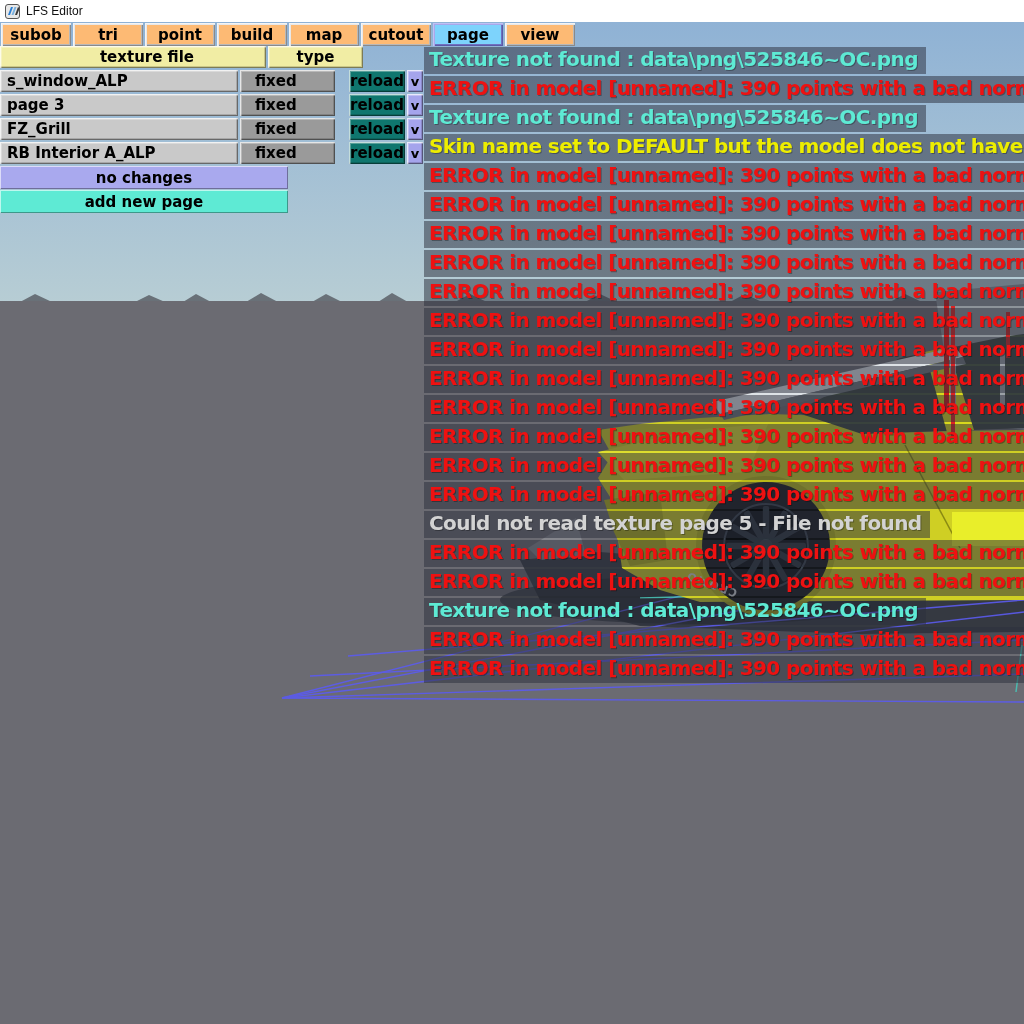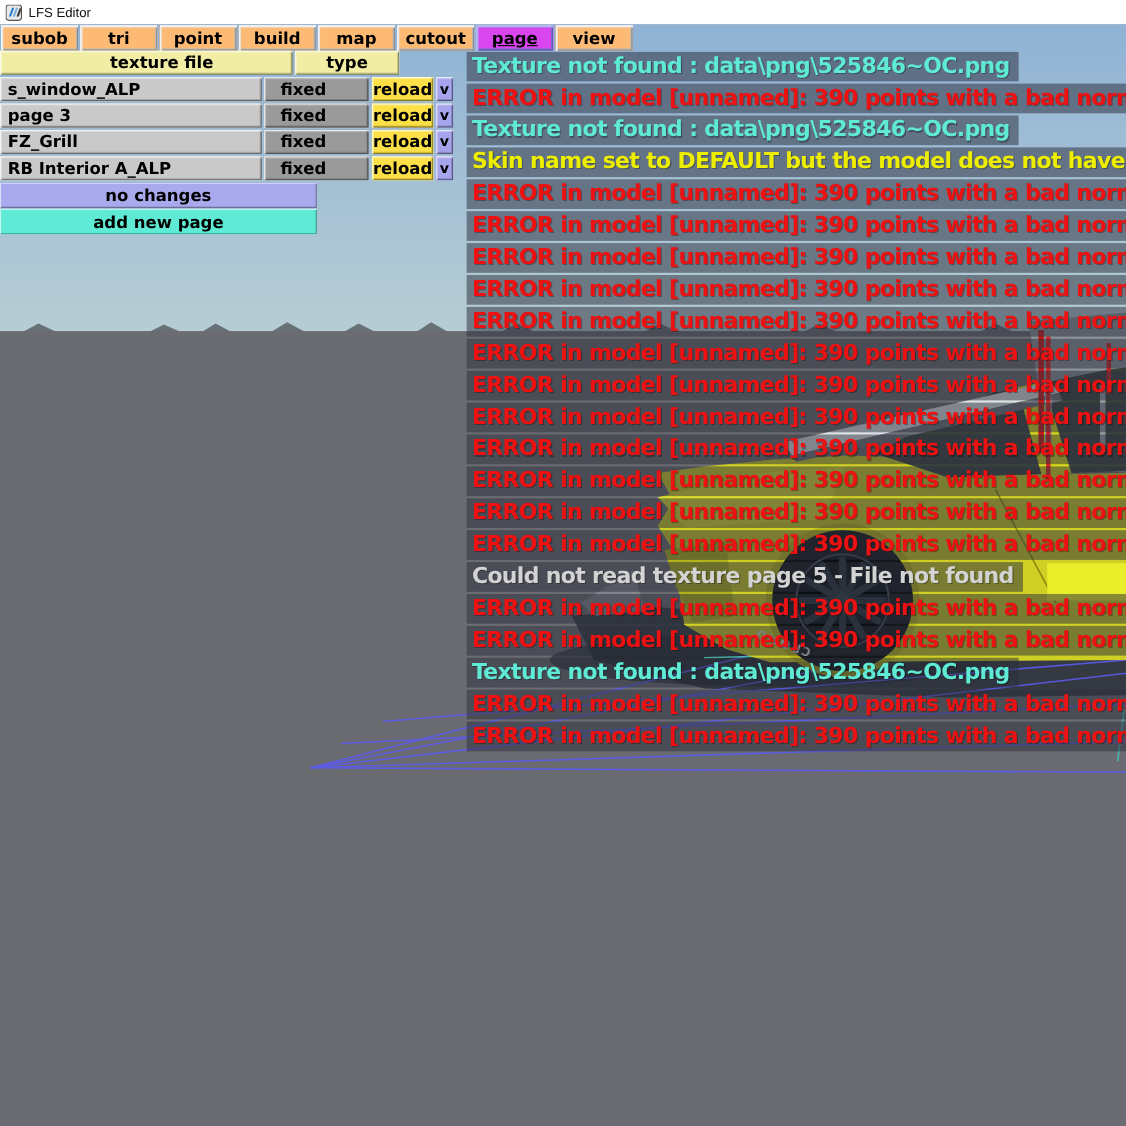--- a/index.html
+++ b/index.html
@@ -10,31 +10,31 @@
   
   .titlebar{position:absolute;left:0;top:0;width:1024px;height:22px;background:#ffffff;z-index:6;
             display:flex;align-items:center;}
   .titlebar .appicon{width:15px;height:15px;margin:0 6px 0 5px;}
   .titlebar .title{font-family:"Liberation Sans",sans-serif;font-size:12px;color:#111;}
   
   .tabbar{position:absolute;left:1px;top:23px;height:23px;display:flex;gap:2px;z-index:5;}
   .tab{width:70px;height:23px;background:#fdba74;color:#000;cursor:pointer;
        font-weight:bold;font-size:15px;display:flex;align-items:center;justify-content:center;
        box-shadow:inset 1px 1px 0 #f4f4f4,inset 2px 2px 0 #e8e8e8,inset -1px -1px 0 #8a8a8a,inset -2px -2px 0 #b8b8b8;}
-  .tab.active{background:#d946ef;
-       box-shadow:inset 1px 1px 0 #c0c0f4,inset 2px 2px 0 #a8a8ea,inset -1px -1px 0 #5a5aa8,inset -2px -2px 0 #7070c0;text-decoration:underline;}
+  .tab.active{background:#7dd3fc;
+       box-shadow:inset 1px 1px 0 #c0c0f4,inset 2px 2px 0 #a8a8ea,inset -1px -1px 0 #5a5aa8,inset -2px -2px 0 #7070c0;}
   
   .texpanel{position:absolute;left:0;top:46px;width:424px;z-index:5;font-weight:bold;font-size:15px;color:#000;}
   .prow{display:flex;height:22px;margin-bottom:2px;}
   .cell{display:flex;align-items:center;
         box-shadow:inset 1px 1px 0 rgba(255,255,255,.65),inset 2px 2px 0 rgba(255,255,255,.3),
                    inset -1px -1px 0 rgba(0,0,0,.38),inset -2px -2px 0 rgba(0,0,0,.16);}
   .c-file{width:238px;background:#c9c9c9;padding-left:7px;box-sizing:border-box;}
   .c-type{width:95px;margin-left:2px;background:#9a9a9a;padding-left:15px;box-sizing:border-box;}
-  .c-reload{width:56px;margin-left:3px;background:#fde047;justify-content:center;}
+  .c-reload{width:56px;margin-left:14px;background:#0f766e;justify-content:center;}
   .c-v{width:16px;margin-left:2px;background:#a5a4ec;justify-content:center;font-size:13px;}
   .h-file{width:238px;background:#f1eda4;justify-content:center;padding-left:28px;}
   .h-type{width:95px;margin-left:2px;background:#f1eda4;justify-content:center;}
   .bigbtn{width:288px;height:23px;display:flex;align-items:center;justify-content:center;margin-bottom:1px;cursor:pointer;
         box-shadow:inset 1px 1px 0 rgba(255,255,255,.6),inset -1px -1px 0 rgba(0,0,0,.35);}
   .btn-nochanges{background:#a9a9ee;}
   .btn-addpage{background:#5eead4;}
   
   .console{position:absolute;left:424px;top:47px;width:600px;height:640px;overflow:hidden;z-index:4;
            font-weight:bold;font-size:20px;letter-spacing:-0.6px;}

